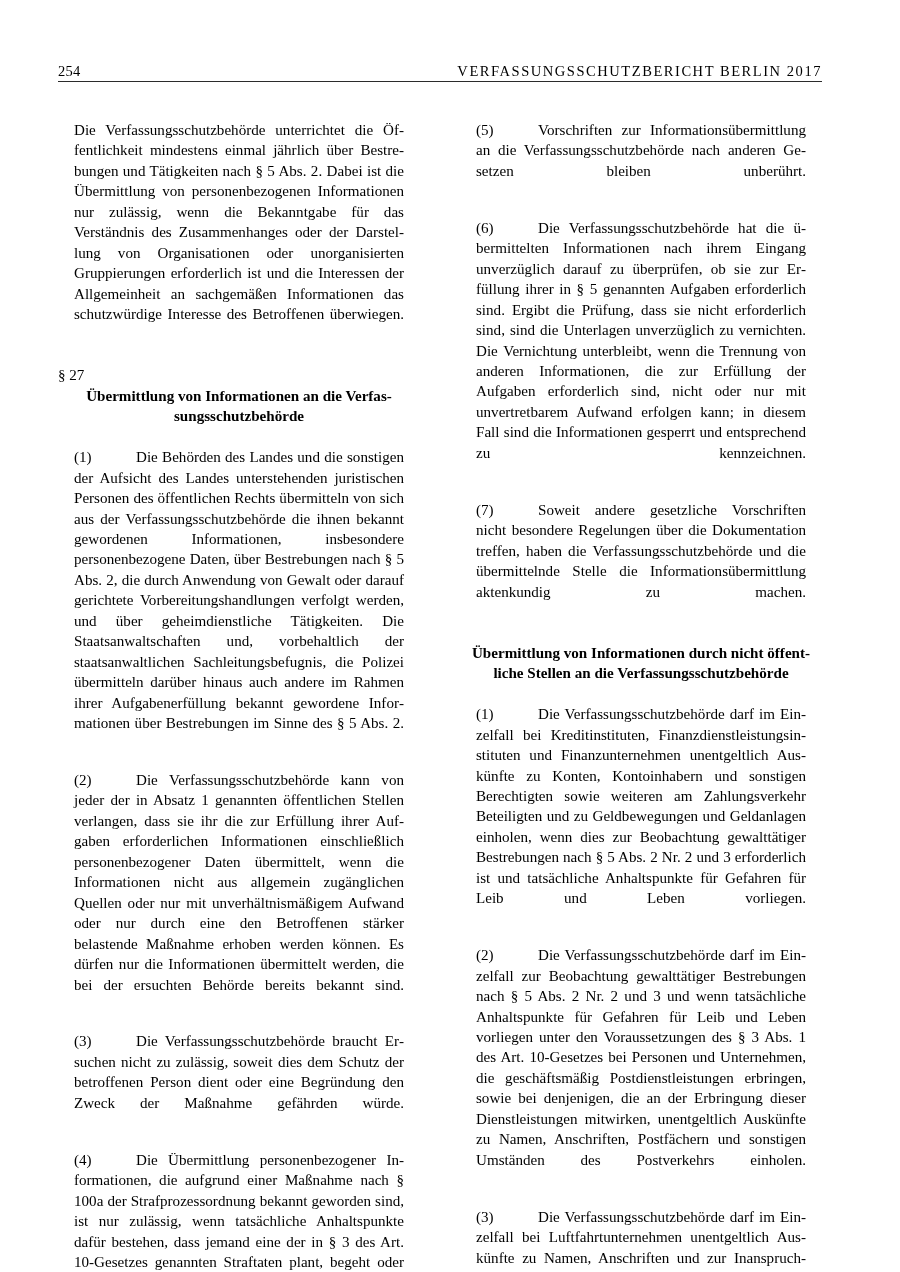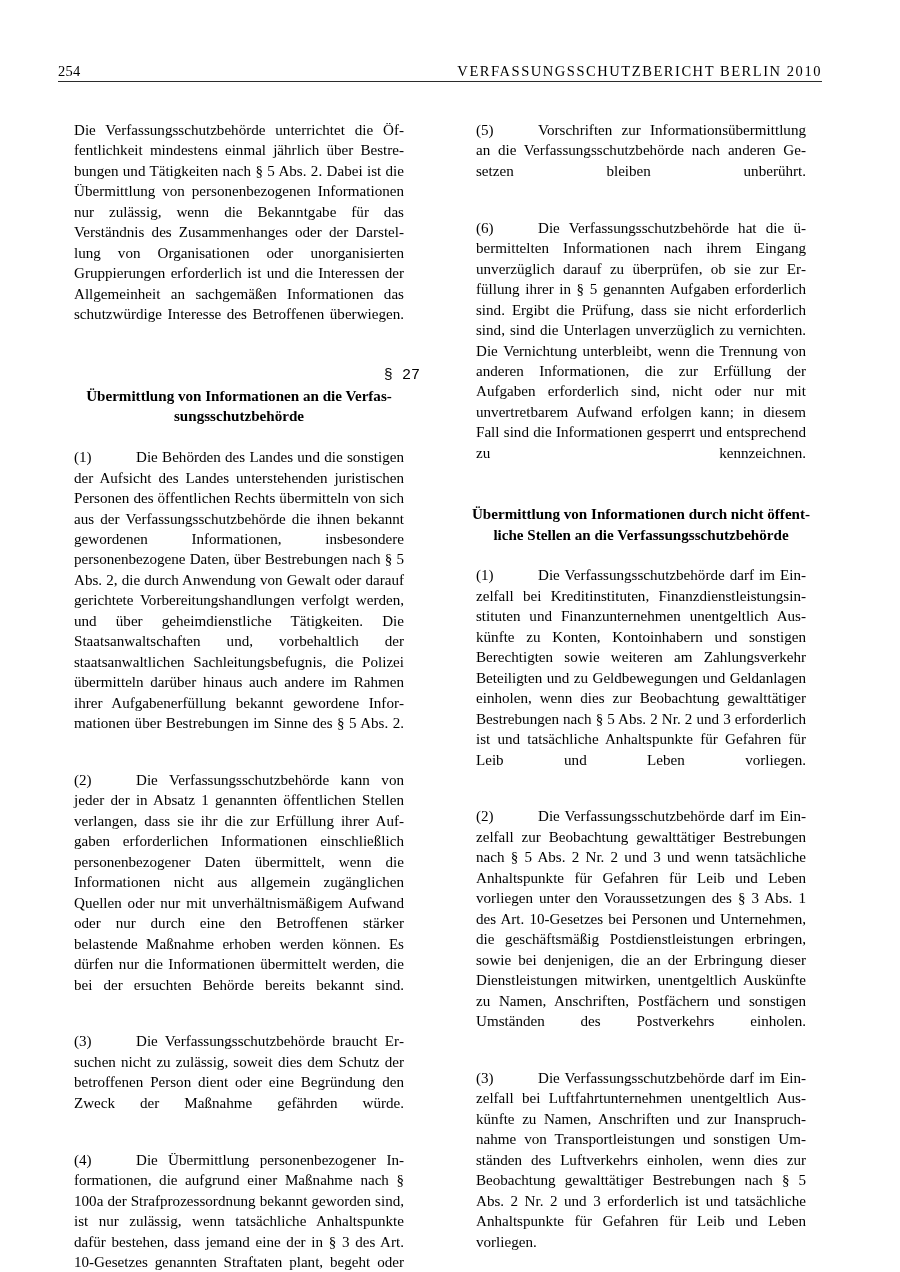--- a/index.html
+++ b/index.html
@@ -89,43 +89,42 @@
     content: "";
     display: inline-block;
     width: 100%;
   }
 
   h2.sec-head {
     margin: 0;
     font-size: 15.1px;
     line-height: 20.45px;
     font-weight: normal;
-    text-align: right;
-    font-family: Liberation Mono, monospace;
+    text-align: left;
   }
   h3.sec-sub {
     margin: 0;
     font-size: 15.1px;
     line-height: 20.45px;
     font-weight: bold;
     text-align: center;
   }
   .head-block {
     margin-top: 20.45px;
     margin-bottom: 20.45px;
   }
 </style>
 </head>
 <body>
 
 <div class="page">
 
   <div class="running-head">
     <span class="folio">254</span>
-    <span class="head-title">VERFASSUNGSSCHUTZBERICHT BERLIN 2010</span>
+    <span class="head-title">VERFASSUNGSSCHUTZBERICHT BERLIN 2017</span>
   </div>
 
   <div class="columns">
 
     <div class="col">
 
       <p class="para">Die Verfassungsschutzbehörde unterrichtet die Öf­fentlichkeit mindestens einmal jährlich über Bestre­bungen und Tätigkeiten nach § 5 Abs. 2. Dabei ist die Übermittlung von personenbezogenen Informa­tionen nur zulässig, wenn die Bekanntgabe für das Verständnis des Zusammenhanges oder der Darstel­lung von Organisationen oder unorganisierten Gruppierungen erforderlich ist und die Interessen der Allgemeinheit an sachgemäßen Informationen das schutzwürdige Interesse des Betroffenen über­wiegen.</p>
 
       <div class="head-block">
         <h2 class="sec-head">§ 27</h2>
@@ -141,20 +140,21 @@
       <p class="para"><span class="num">(4)</span><span>Die Übermittlung personenbezogener In­formationen, die aufgrund einer Maßnahme nach § 100a der Strafprozessordnung bekannt geworden sind, ist nur zulässig, wenn tatsächliche Anhalts­punkte dafür bestehen, dass jemand eine der in § 3 des Art. 10-Gesetzes genannten Straftaten plant, begeht oder begangen hat. Auf die der Verfassungs­schutzbehörde nach Satz 1 übermittelten Infor­mationen findet § 4 Abs. 6, auf die dazugehörenden Unterlagen findet § 4 Abs. 1 Satz 2 des Art. 10-Gesetzes entsprechende Anwendung.</span></p>
 
     </div>
 
     <div class="col">
 
       <p class="para"><span class="num">(5)</span><span>Vorschriften zur Informationsübermittlung an die Verfassungsschutzbehörde nach anderen Ge­setzen bleiben unberührt.</span></p>
 
       <p class="para"><span class="num">(6)</span><span>Die Verfassungsschutzbehörde hat die ü­bermittelten Informationen nach ihrem Eingang unverzüglich darauf zu überprüfen, ob sie zur Er­füllung ihrer in § 5 genannten Aufgaben erforder­lich sind. Ergibt die Prüfung, dass sie nicht erfor­derlich sind, sind die Unterlagen unverzüglich zu vernichten. Die Vernichtung unterbleibt, wenn die Trennung von anderen Informationen, die zur Er­füllung der Aufgaben erforderlich sind, nicht oder nur mit unvertretbarem Aufwand erfolgen kann; in diesem Fall sind die Informationen gesperrt und entsprechend zu kennzeichnen.</span></p>
 
+      <p class="para"><span class="num">(7)</span><span>Soweit andere gesetzliche Vorschriften nicht besondere Regelungen über die Dokumen­tation treffen, haben die Verfassungsschutzbehörde und die übermittelnde Stelle die Informationsüber­mittlung aktenkundig zu machen.</span></p>
 
       <div class="head-block">
         <h3 class="sec-sub">Übermittlung von Informationen durch nicht öffent­liche Stellen an die Verfassungsschutzbehörde</h3>
       </div>
 
       <p class="para"><span class="num">(1)</span><span>Die Verfassungsschutzbehörde darf im Ein­zelfall bei Kreditinstituten, Finanzdienstleistungsin­stituten und Finanzunternehmen unentgeltlich Aus­künfte zu Konten, Kontoinhabern und sonstigen Berechtigten sowie weiteren am Zahlungsverkehr Beteiligten und zu Geldbewegungen und Geldanla­gen einholen, wenn dies zur Beobachtung gewalt­tätiger Bestrebungen nach § 5 Abs. 2 Nr. 2 und 3 erforderlich ist und tatsächliche Anhaltspunkte für Gefahren für Leib und Leben vorliegen.</span></p>
 
       <p class="para"><span class="num">(2)</span><span>Die Verfassungsschutzbehörde darf im Ein­zelfall zur Beobachtung gewalttätiger Bestrebungen nach § 5 Abs. 2 Nr. 2 und 3 und wenn tatsächliche Anhaltspunkte für Gefahren für Leib und Leben vorliegen unter den Voraussetzungen des § 3 Abs. 1 des Art. 10-Gesetzes bei Personen und Unterneh­men, die geschäftsmäßig Postdienstleistungen er­bringen, sowie bei denjenigen, die an der Erbrin­gung dieser Dienstleistungen mitwirken, unent­geltlich Auskünfte zu Namen, Anschriften, Post­fächern und sonstigen Umständen des Postverkehrs einholen.</span></p>
 
       <p class="para"><span class="num">(3)</span><span>Die Verfassungsschutzbehörde darf im Ein­zelfall bei Luftfahrtunternehmen unentgeltlich Aus­künfte zu Namen, Anschriften und zur Inanspruch­nahme von Transportleistungen und sonstigen Um­ständen des Luftverkehrs einholen, wenn dies zur Beobachtung gewalttätiger Bestrebungen nach § 5 Abs. 2 Nr. 2 und 3 erforderlich ist und tatsächliche Anhaltspunkte für Gefahren für Leib und Leben vorliegen.</span></p>

